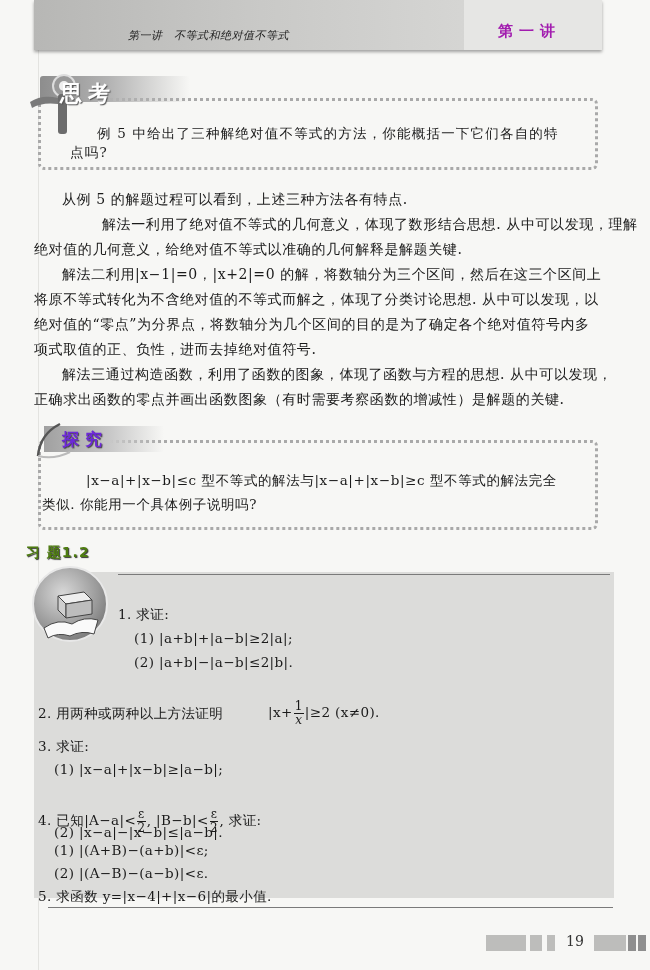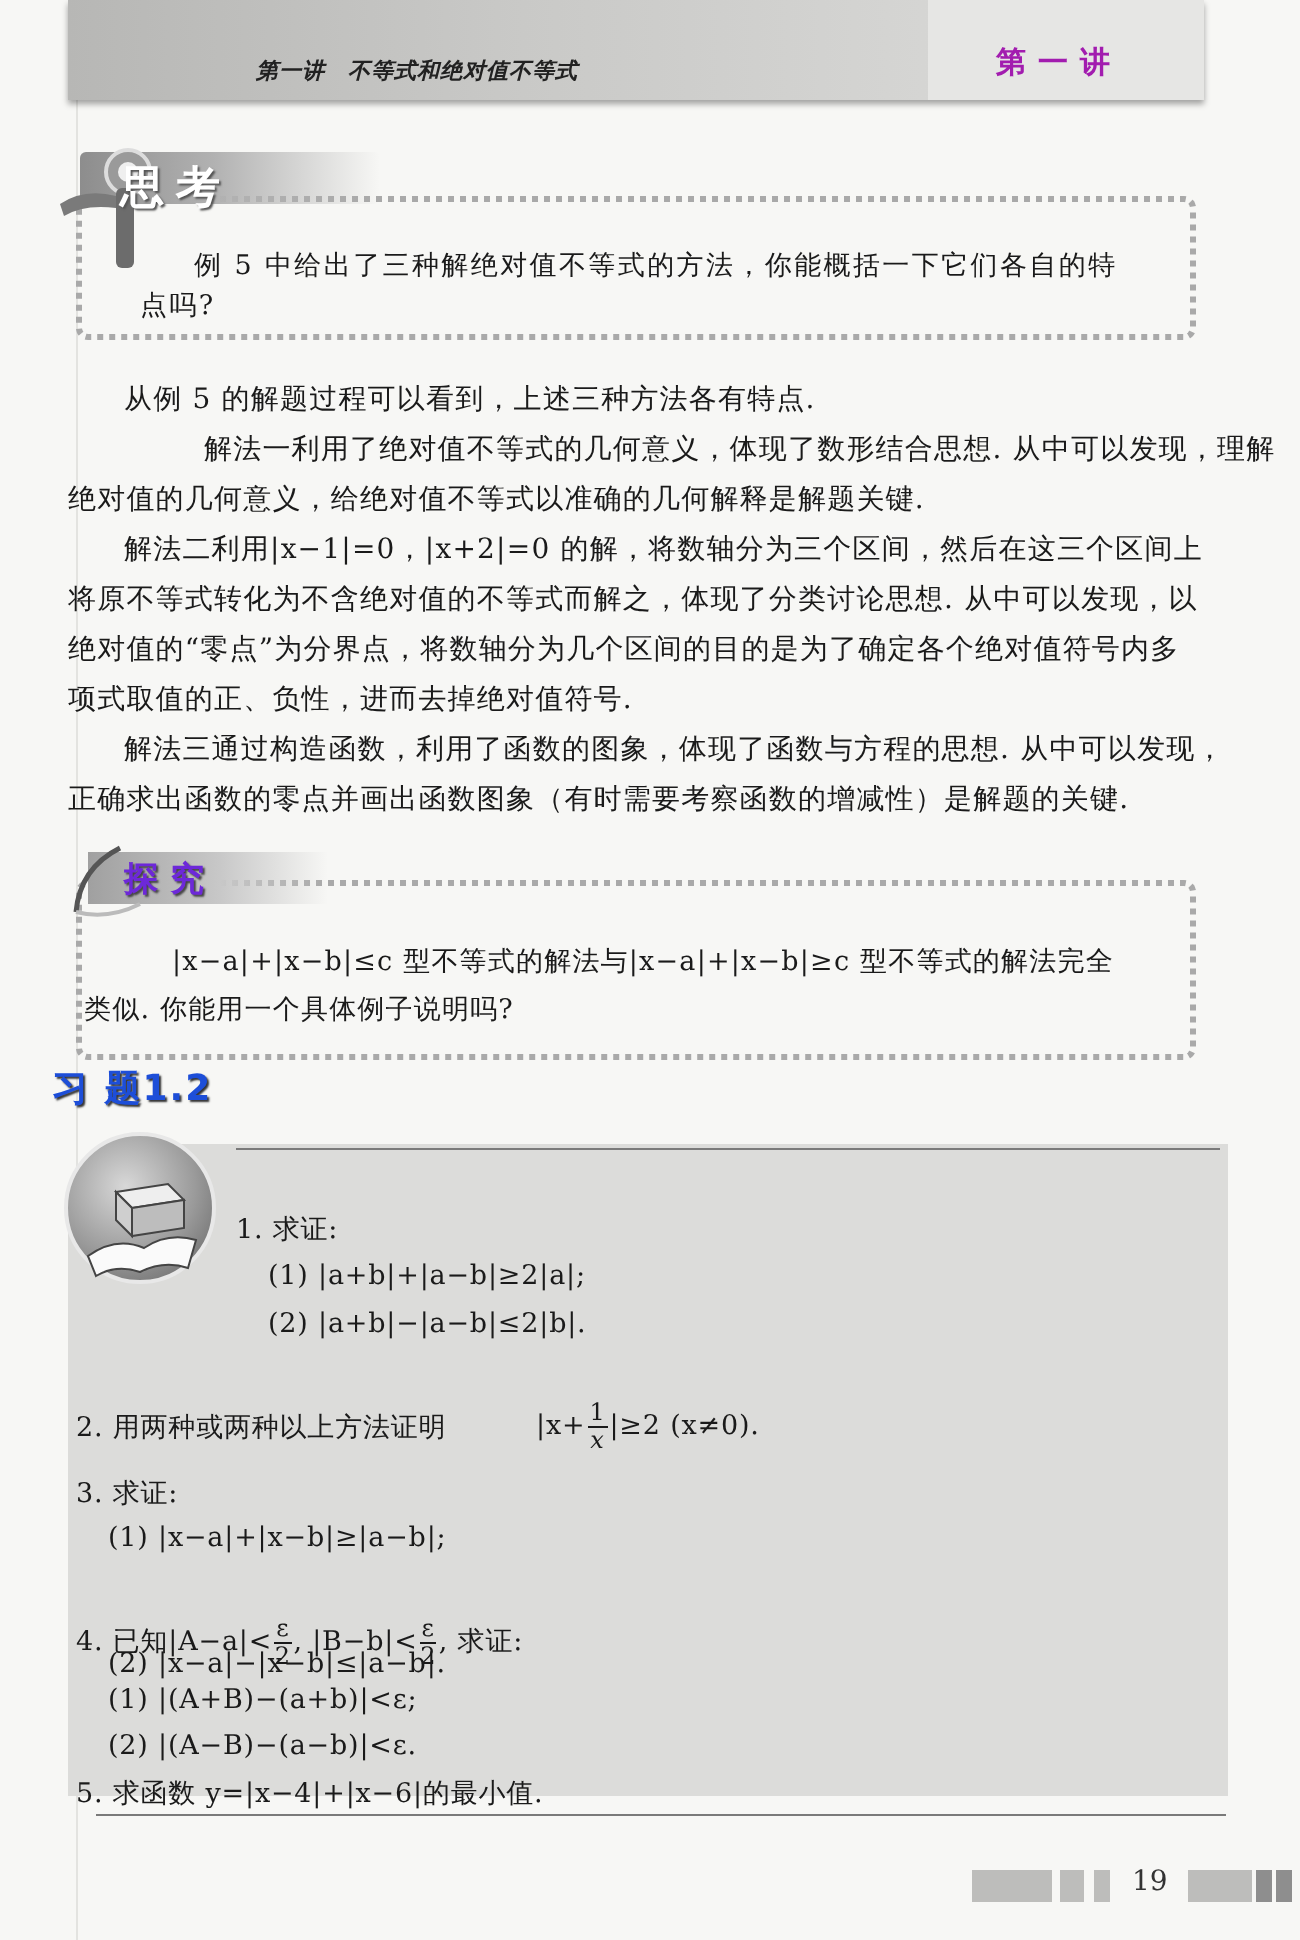--- a/index.html
+++ b/index.html
@@ -19,21 +19,20 @@
       box-shadow: 0 2px 3px rgba(0,0,0,0.35);
     }
     .header-band .right-panel {
       position: absolute; left: 430px; top: 0; width: 138px; height: 50px;
       background: #e6e6e4;
     }
     .header-title {
       position: absolute; left: 128px; top: 28px; font-size: 11px;
       font-family: "DejaVu Sans", sans-serif; font-style: italic; color: #222;
       letter-spacing: 0.5px;
-      font-weight: bold;
     }
     .header-chapter {
       position: absolute; left: 498px; top: 22px; font-size: 15px;
       font-family: "DejaVu Sans", sans-serif; color: #a21caf; letter-spacing: 6px;
       font-weight: bold;
     }
     
     .box-dotted {
       position: absolute; border: 3px dotted #a9a9a9; border-radius: 6px;
     }
@@ -78,21 +77,21 @@
       background: #dcdcda; border-radius: 40px 0 0 0;
     }
     .ex-topline { position: absolute; left: 118px; top: 574px; width: 492px; height: 1px; background: #7a7a7a; }
     .ex-bottomline { position: absolute; left: 48px; top: 907px; width: 565px; height: 1px; background: #7a7a7a; }
     .ex-badge {
       position: absolute; left: 32px; top: 566px; width: 72px; height: 72px; border-radius: 50%;
       background: radial-gradient(circle at 40% 35%, #d8d8d8 0%, #9a9a9a 55%, #5e5e5e 100%);
       border: 2px solid #e8e8e8;
     }
     .ex-badge-text {
-      position: absolute; left: 26px; top: 532px; font-size: 18px; font-weight: bold; color: #1d4ed8;
+      position: absolute; left: 26px; top: 544px; font-size: 14px; font-weight: bold; color: #4d7c0f;
       font-family: "DejaVu Sans", sans-serif; text-shadow: 1px 1px 1px #333; letter-spacing: 1px;
     }
     .book-icon { position: absolute; left: 40px; top: 590px; width: 60px; height: 50px; }
     .ex-line { position: absolute; font-size: 13.5px; letter-spacing: 0.4px; white-space: nowrap; }
     .frac { display: inline-block; vertical-align: middle; text-align: center; font-size: 12px; line-height: 13px; margin: 0 1px; }
     .frac span { display: block; }
     .frac .num { border-bottom: 1px solid #1a1a1a; padding: 0 1px; }
     .it { font-style: italic; }
 
     

